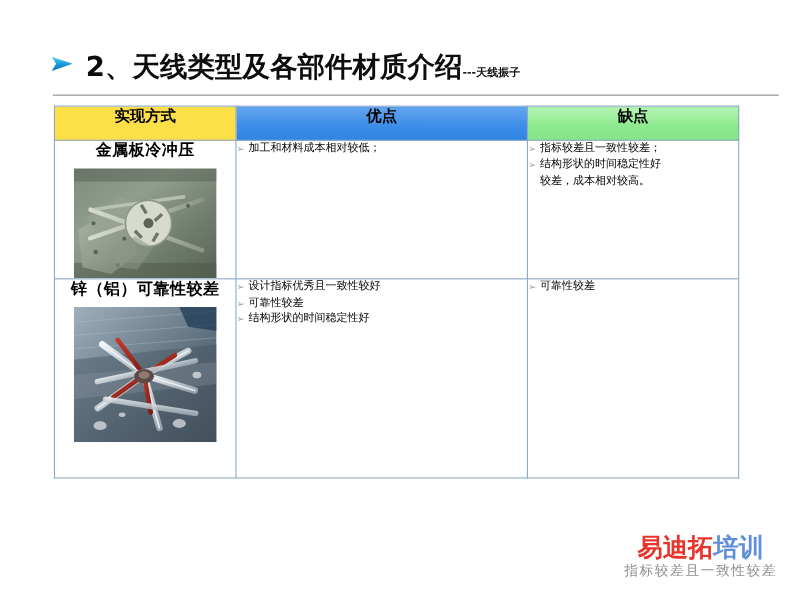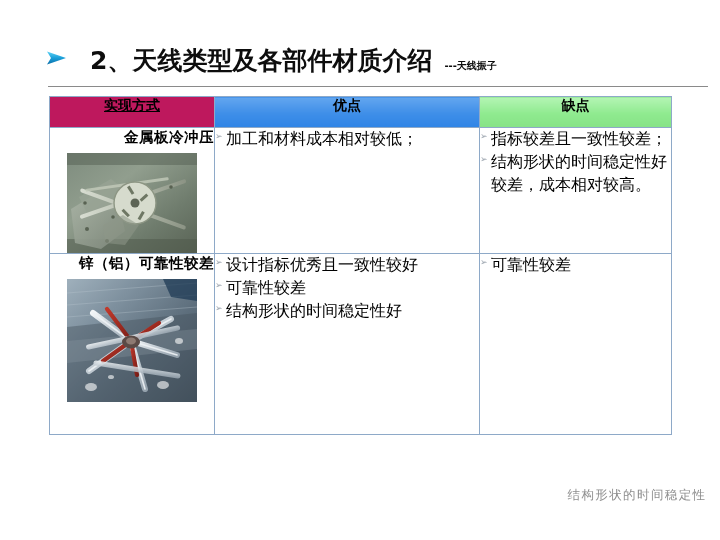--- a/index.html
+++ b/index.html
@@ -17,21 +17,20 @@
 
   
   .title-row {
     position: absolute;
     left: 46px;
     top: 48px;
     width: 640px;
     height: 36px;
     display: flex;
     align-items: baseline;
-    gap: 12px;
   }
   .title-arrow {
     width: 22px;
     height: 16px;
     margin-right: 10px;
     position: relative;
     top: -3px;
     flex: 0 0 auto;
   }
   .title-main {
@@ -78,27 +77,27 @@
 
   
   .hd {
     height: 30px;
     text-align: center;
     vertical-align: middle;
     font-size: 14px;
     font-weight: bold;
     color: #000000;
   }
-  .hd-white { background: #be185d; text-decoration: underline; }
+  .hd-white { background: #fde047; }
   .hd-blue  { background: linear-gradient(180deg, #63a6ef 0%, #3e8ee8 55%, #2f84e6 100%); }
   .hd-green { background: linear-gradient(180deg, #b4f5b4 0%, #8fea8f 55%, #86e386 100%); font-family: Liberation Mono, monospace; }
 
   
   .lcell {
-    text-align: right;
+    text-align: center;
     padding: 6px 0 8px 0;
   }
   .lcell-label {
     font-size: 14.5px;
     font-weight: bold;
     color: #000000;
     letter-spacing: 0.5px;
     line-height: 1.3;
     margin-bottom: 6px;
     white-space: nowrap;
@@ -109,21 +108,21 @@
     margin: 0 auto;
     position: relative;
     overflow: hidden;
     border: 0;
   }
   .photo2 { height: 123px; }
 
   
   .bcell {
     padding: 7px 6px 8px 8px;
-    font-size: 16px;
+    font-size: 10px;
     color: #000000;
     line-height: 1.38;
   }
   .bcell.row1 { height: 124px; }
   .bcell.row2 { height: 180px; }
   .bul {
     display: block;
     position: relative;
     padding-left: 11px;
     margin: 0 0 1px 0;
@@ -337,14 +336,17 @@
         <span class="bul">结构形状的时间稳定性好</span>
       </td>
       <td class="bcell row2">
         <span class="bul">可靠性较差</span>
       </td>
     </tr>
   </tbody>
 </table>
 
 <div class="logo">
-  <div class="logo-tag">结构形状的时间稳定性</div>
+  <div class="logo-word">
+    <span class="logo-red">易迪拓</span><span class="logo-blue">培训</span>
+  </div>
+  <div class="logo-tag">指标较差且一致性较差</div>
 </div>
 
 </body></html>

